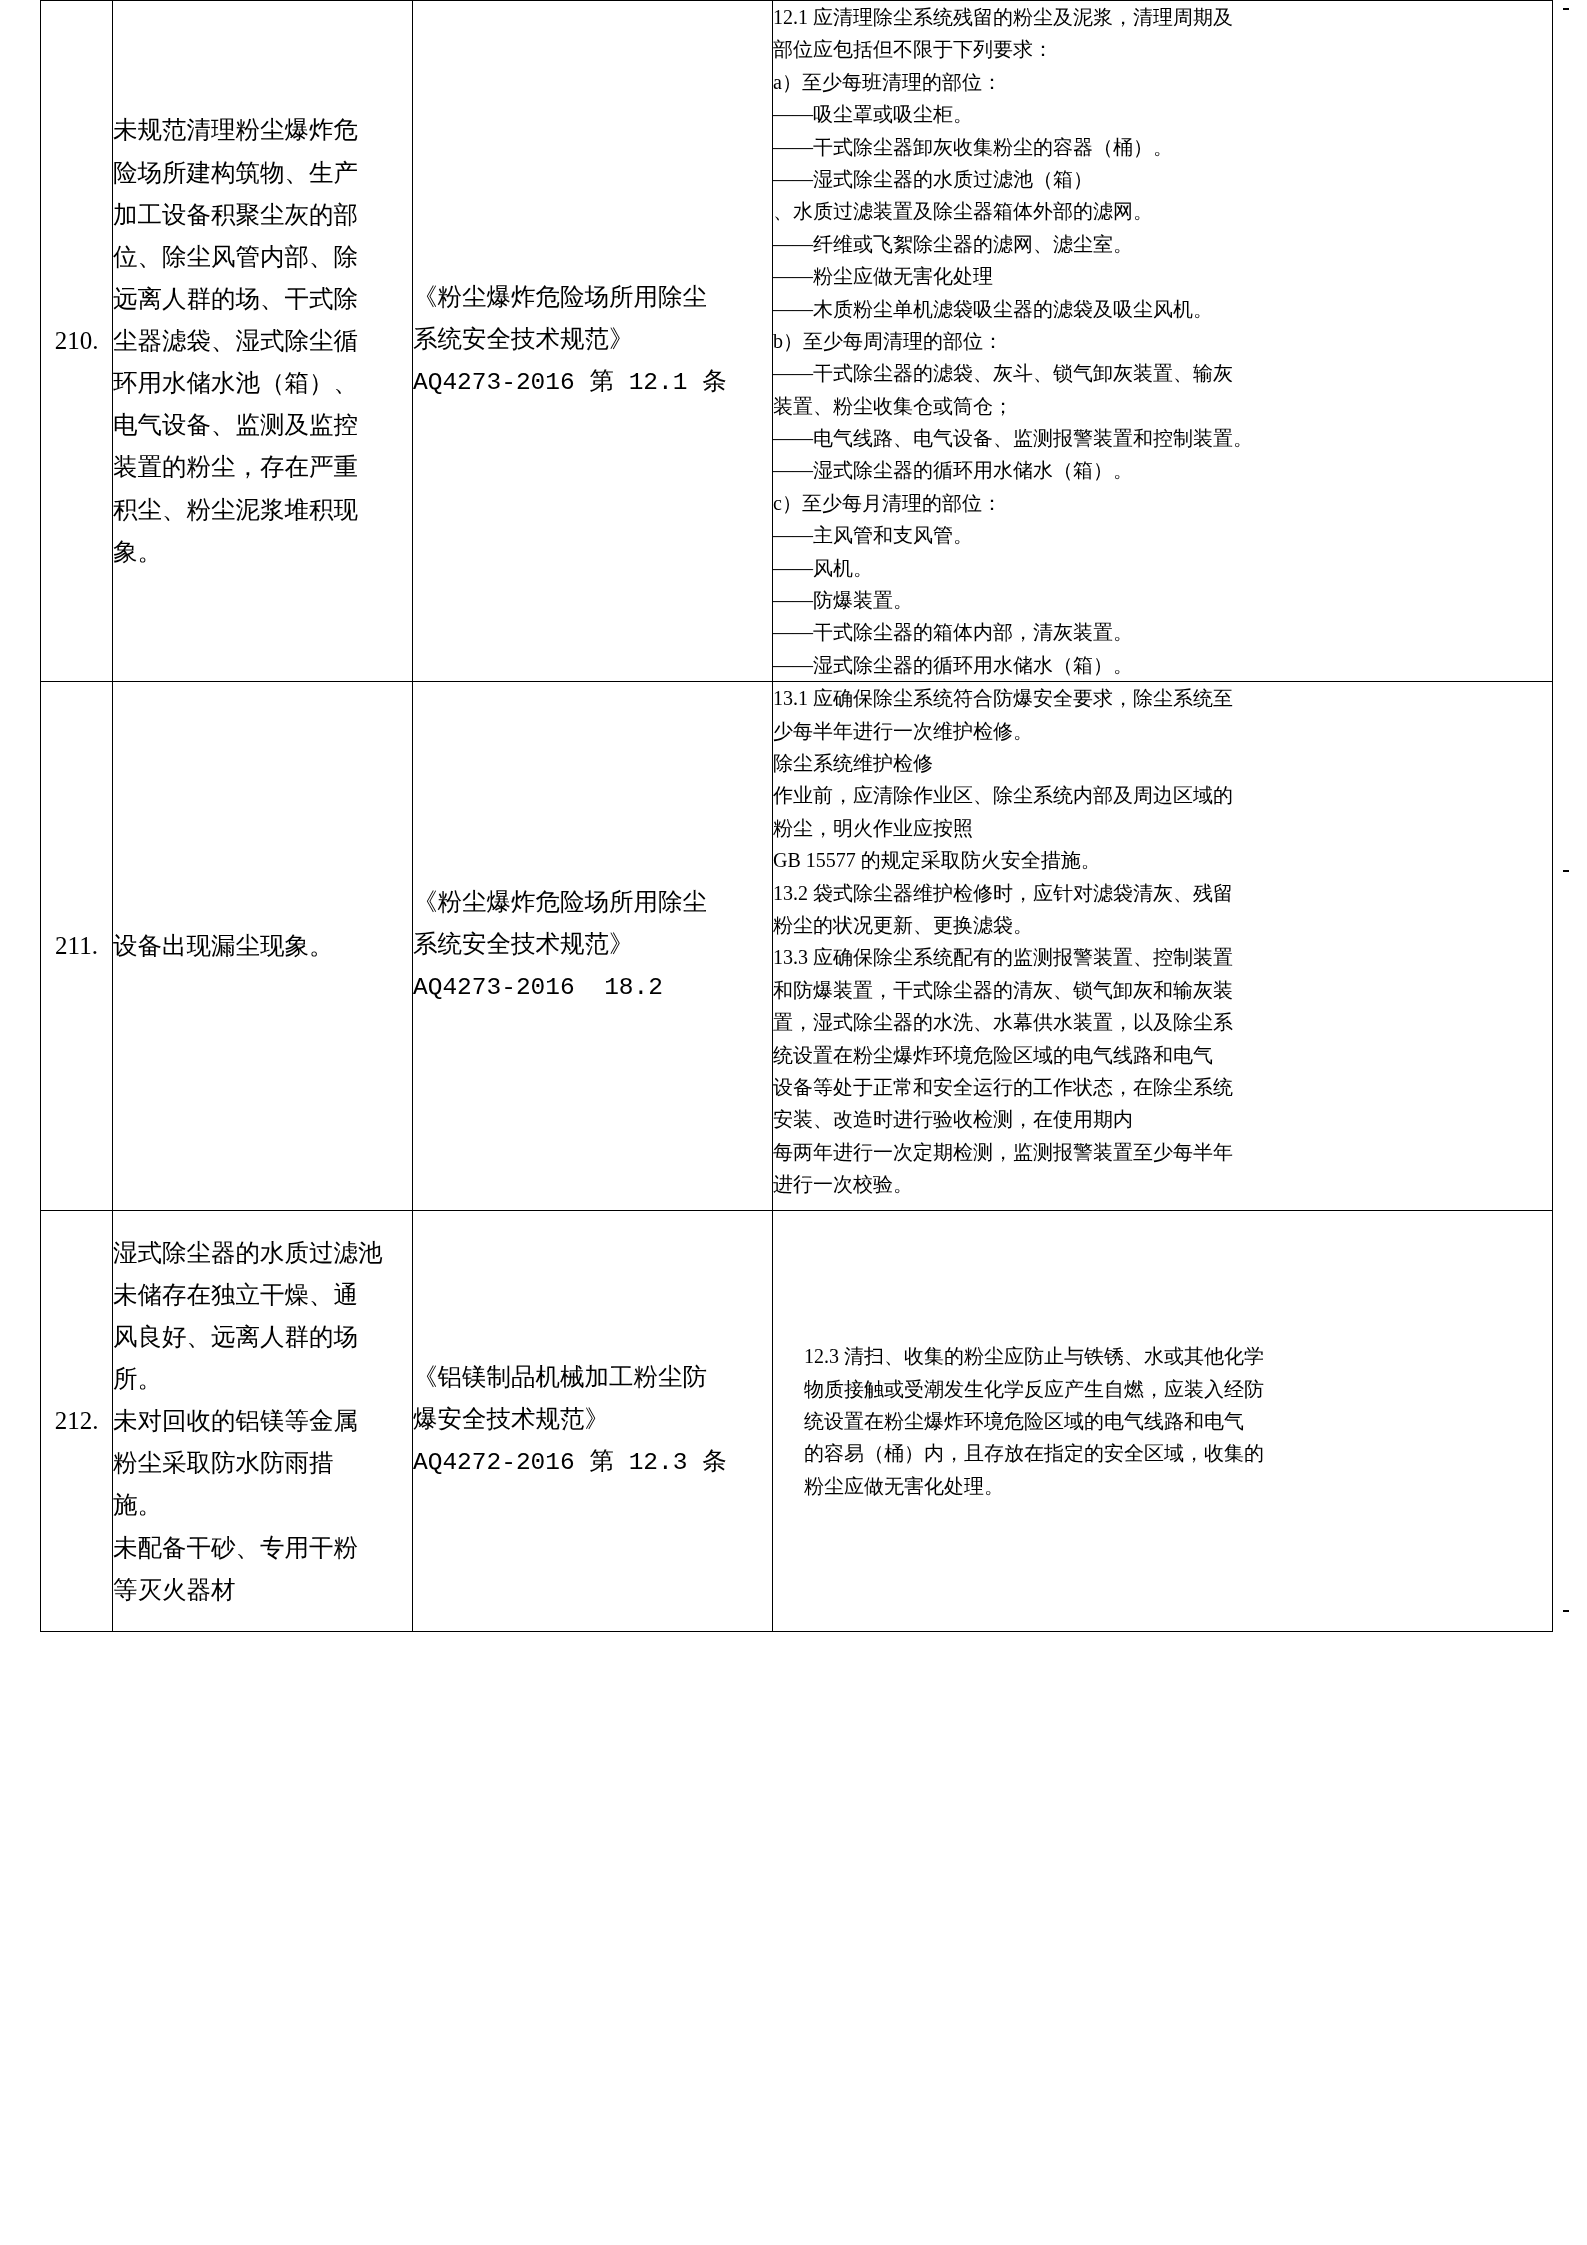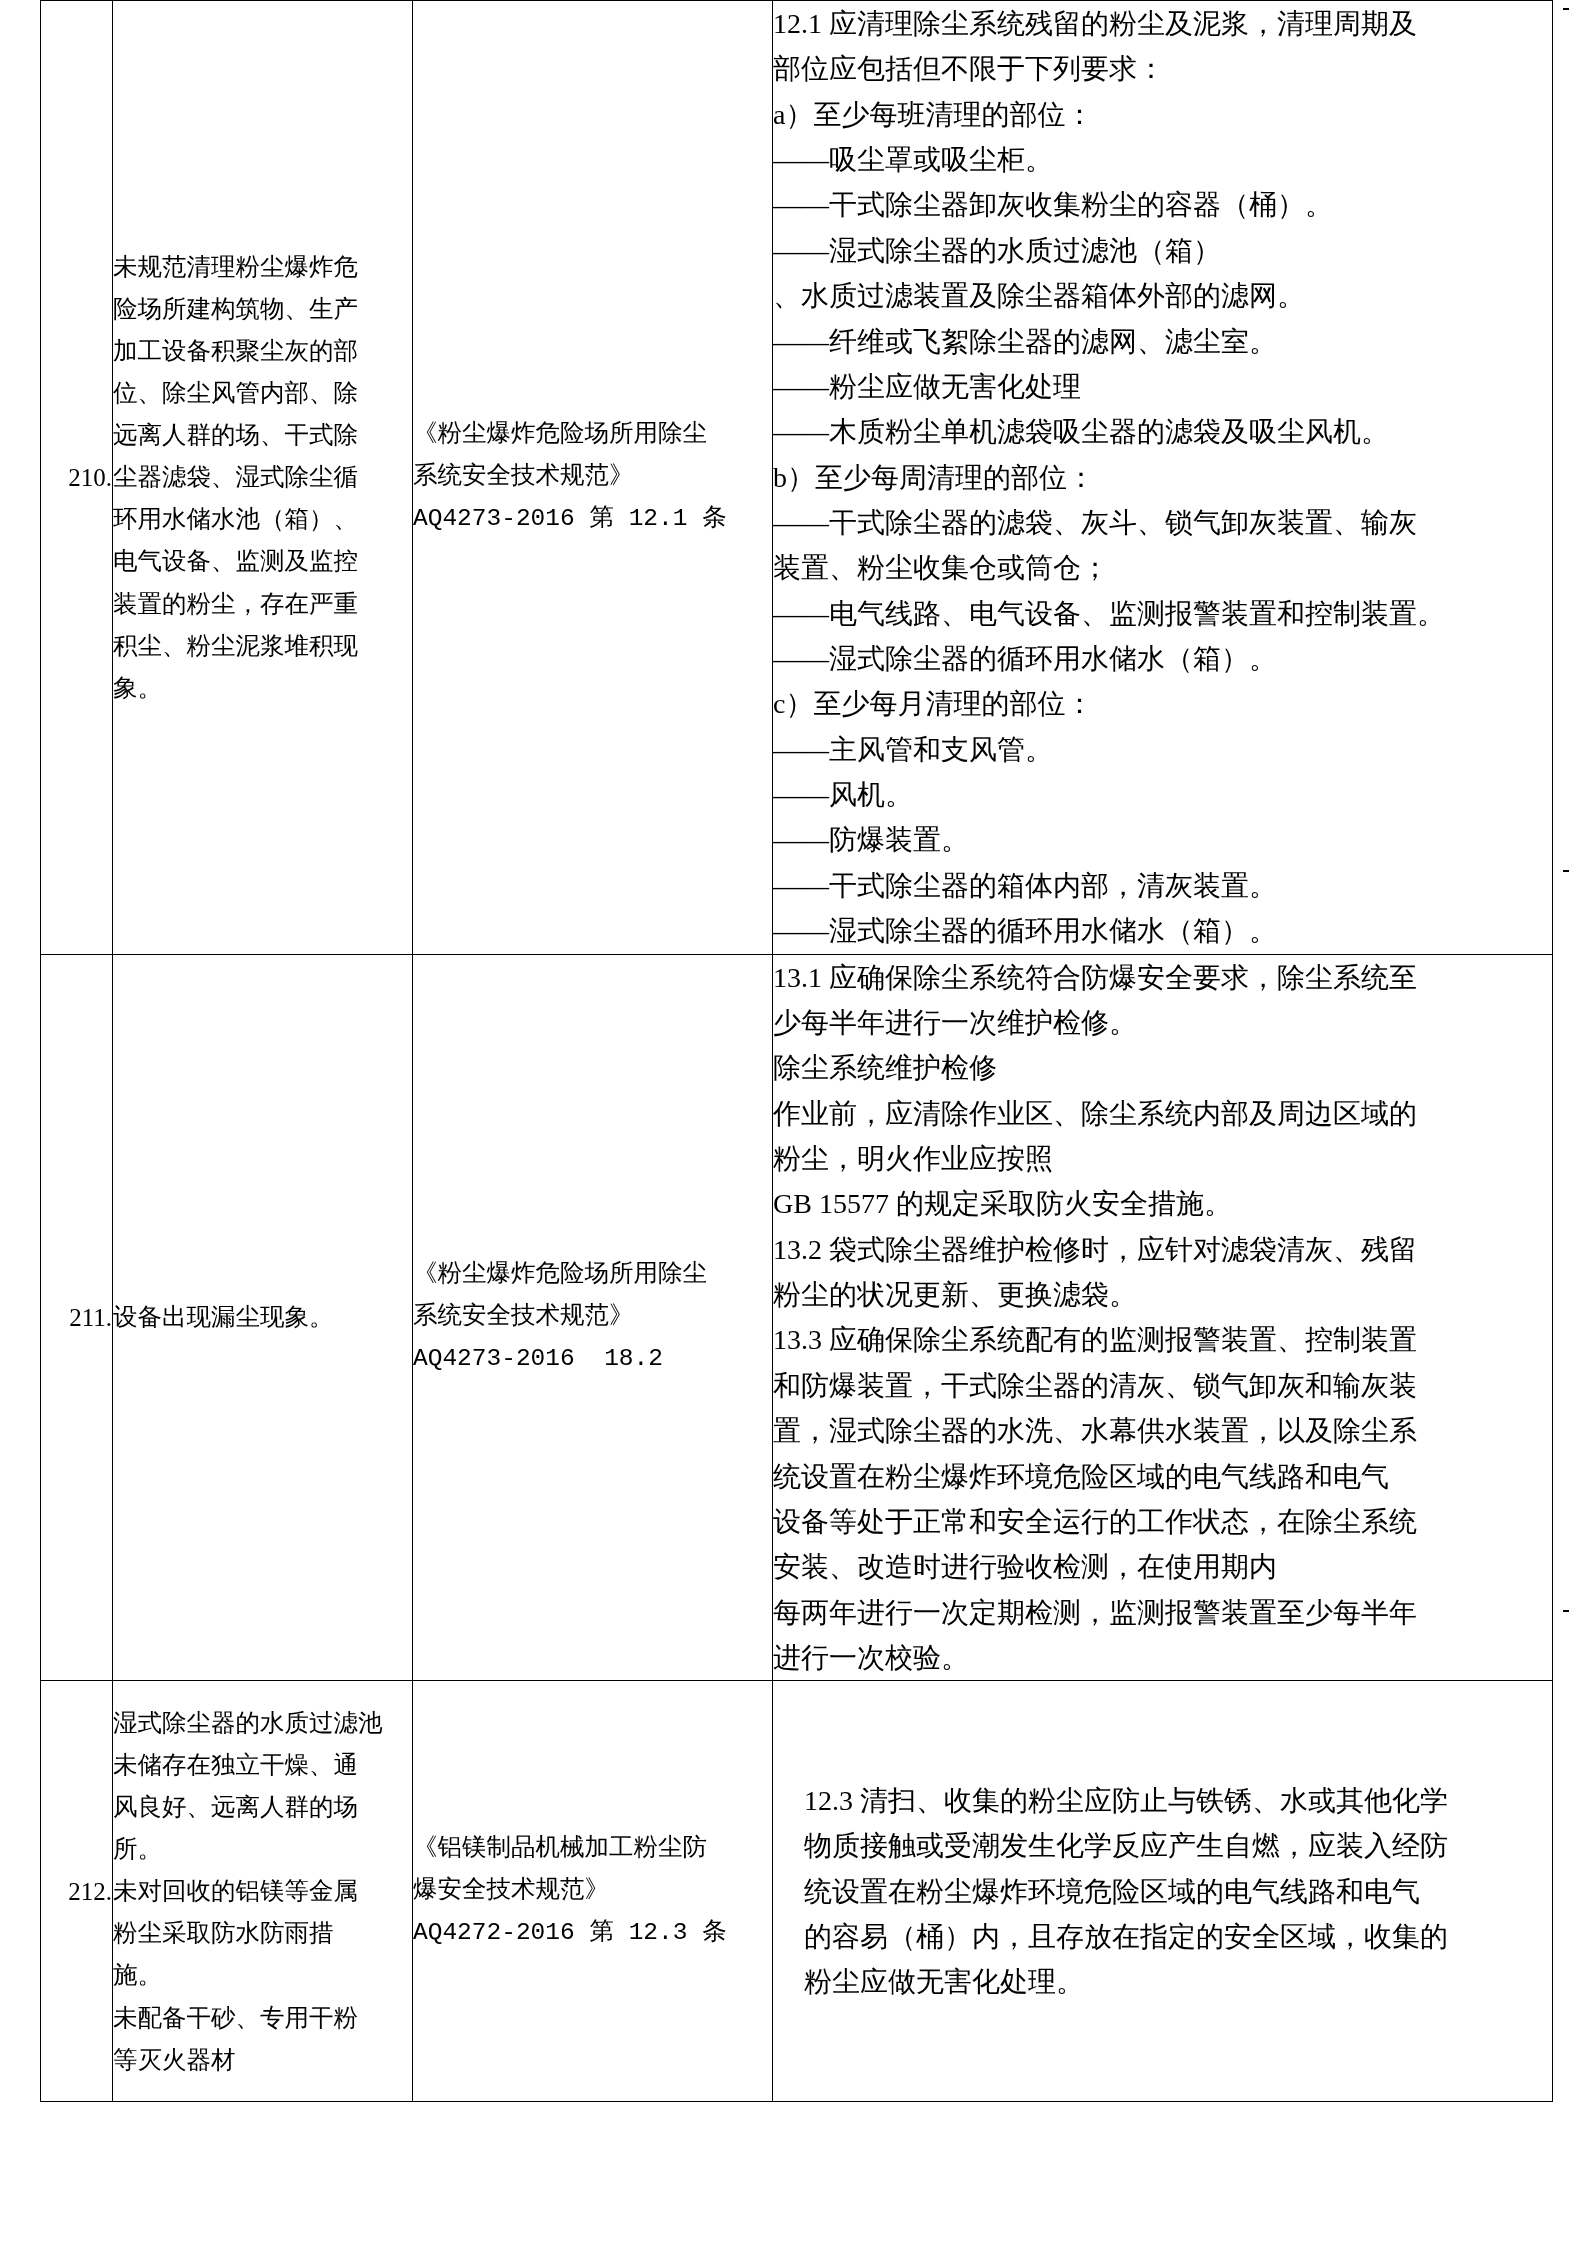--- a/index.html
+++ b/index.html
@@ -31,40 +31,40 @@
     vertical-align: middle;
     padding: 0;
     background: #ffffff;
   }
   .col-idx { width: 72px; }
   .col-desc { width: 300px; }
   .col-ref { width: 360px; }
   .col-req { width: 780px; }
 
   .cell-idx {
-    text-align: right;
+    text-align: center;
     font-size: 25px;
     line-height: 1.5;
     font-family: "Liberation Serif", "DejaVu Serif", serif;
   }
   .cell-desc {
     font-size: 24.5px;
     line-height: 1.72;
     padding: 10px 16px 10px 18px;
     text-align: justify;
     text-justify: inter-ideograph;
   }
   .cell-ref {
     font-size: 24.5px;
     line-height: 1.72;
     padding: 10px 12px 10px 14px;
     text-align: left;
   }
   .cell-req {
-    font-size: 28px;
+    font-size: 20px;
     line-height: 1.62;
     padding: 8px 14px 8px 14px;
     text-align: justify;
     text-justify: inter-ideograph;
     vertical-align: top;
   }
   .cell-req.mid {
     vertical-align: middle;
     padding-left: 31px;
   }

